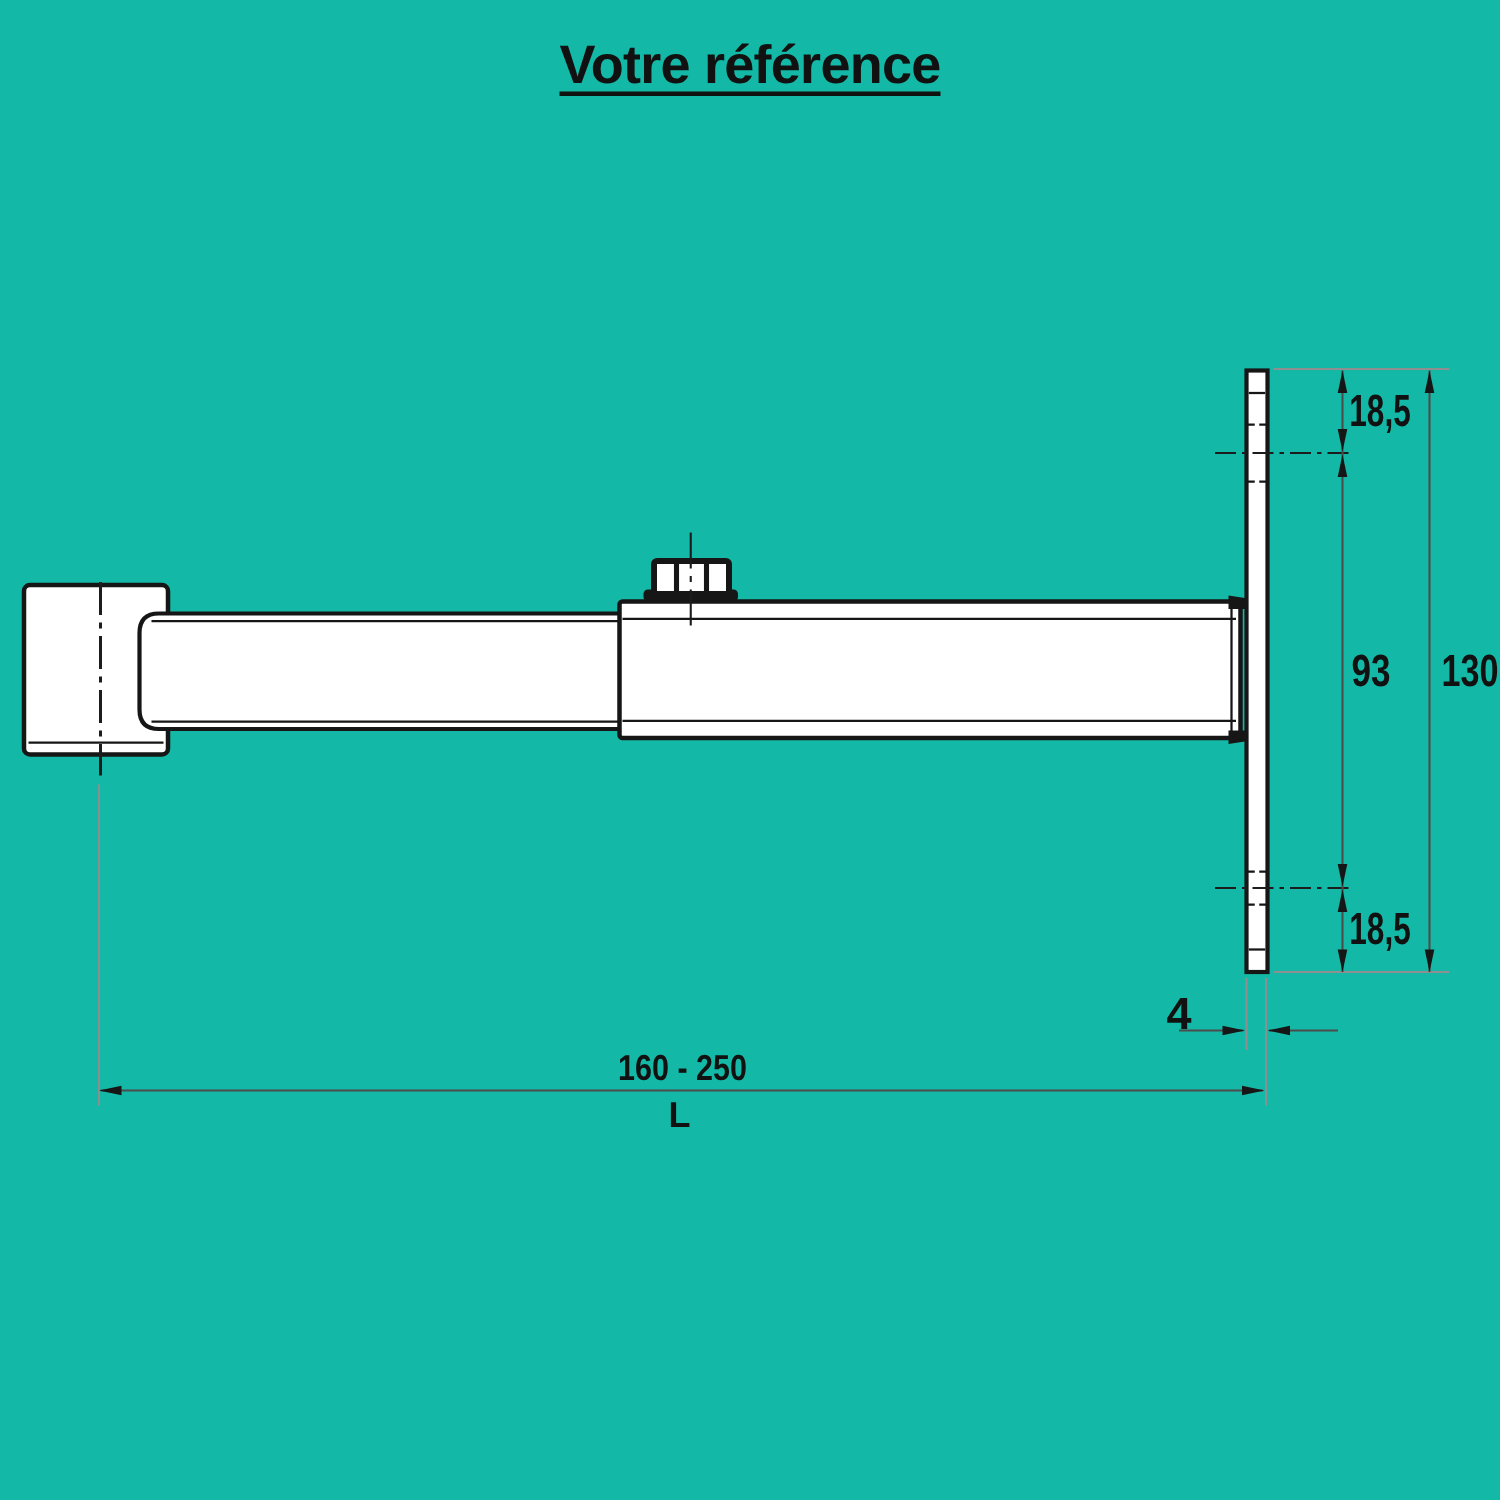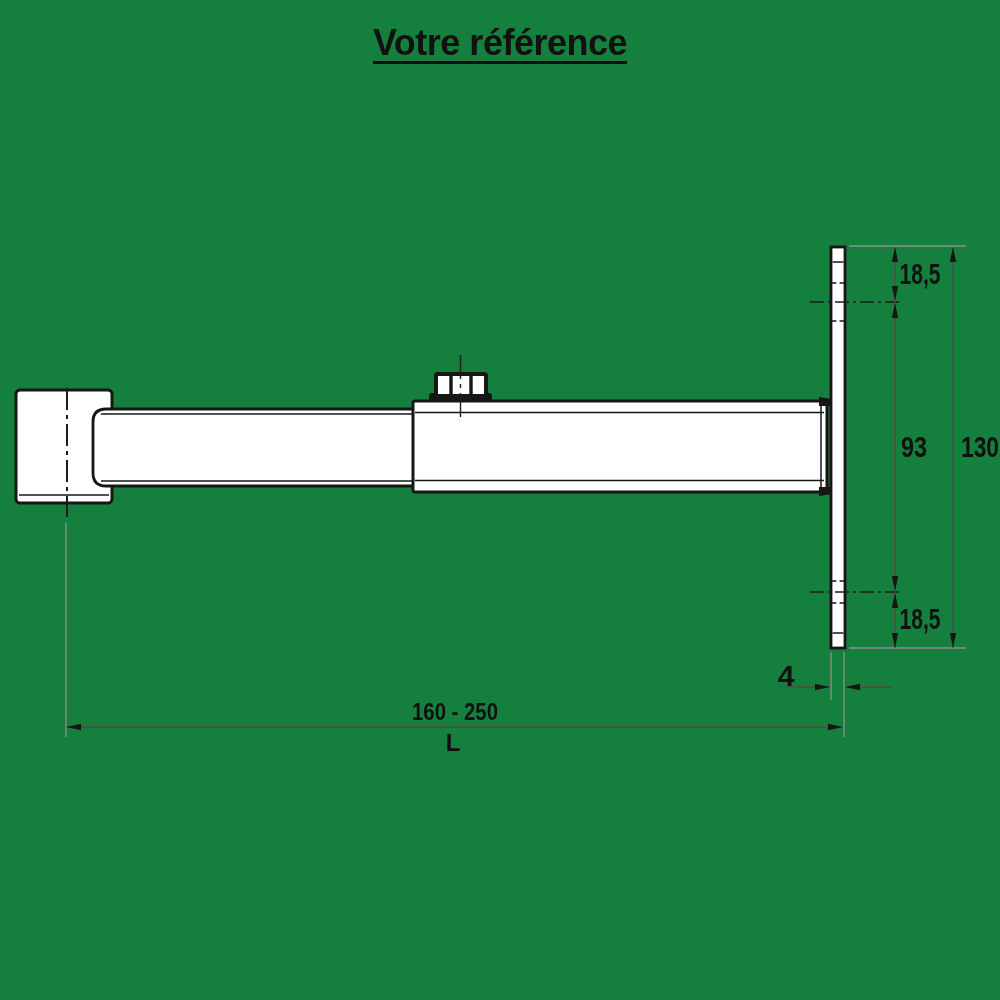--- a/index.html
+++ b/index.html
@@ -1,17 +1,17 @@
 <!DOCTYPE html>
 <html><head>
 <meta charset="utf-8">
 <style>
   html,body { margin:0; padding:0; background:#ffffff; }
   body { width:1000px; height:1000px; font-family:"Liberation Sans", sans-serif; }
-  .canvas { position:relative; width:1000px; height:1000px; background:#15803d; overflow:hidden; }
+  .canvas { position:relative; width:1000px; height:1000px; background:#14b8a6; overflow:hidden; }
   .page-title {
     position:absolute; top:22px; left:0; right:0;
     text-align:center;
     font-size:36px; font-weight:bold; color:#111;
     text-decoration:underline;
     text-decoration-thickness:3px;
     text-underline-offset:6px;
     letter-spacing:-0.5px;
   }
   svg { position:absolute; top:0; left:0; }

